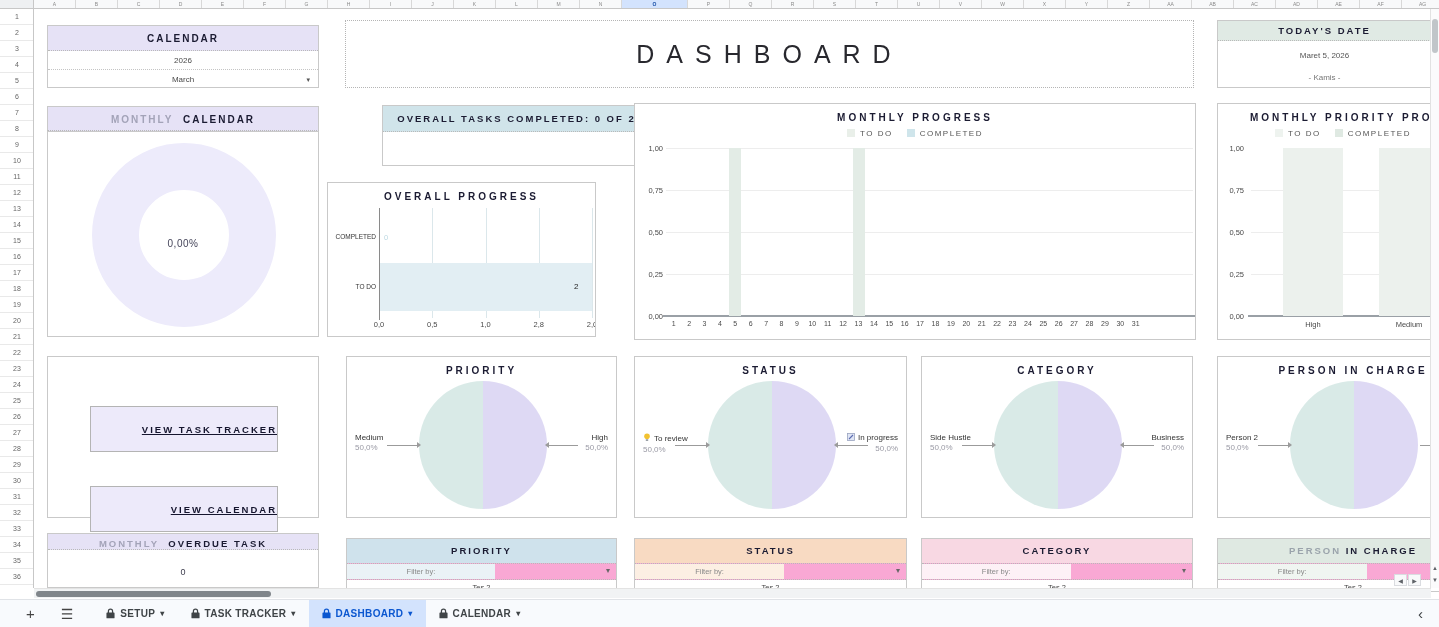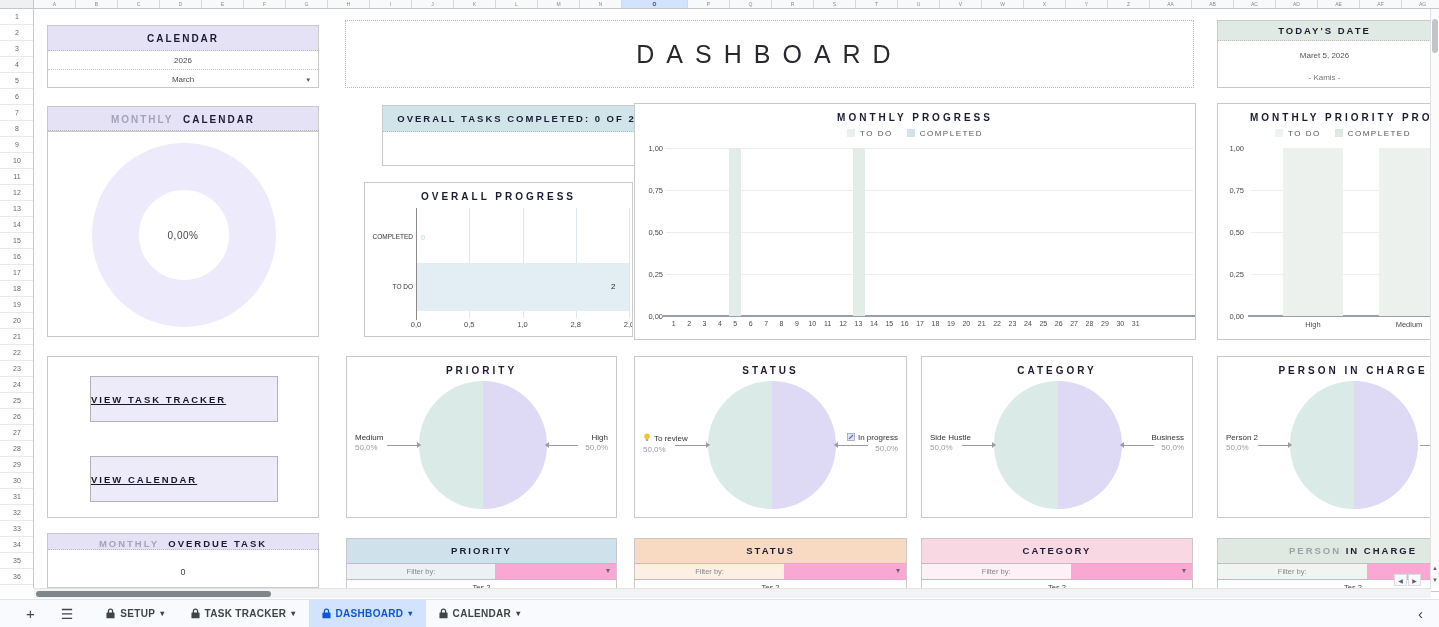--- a/index.html
+++ b/index.html
@@ -15,21 +15,21 @@
   .rowcell{width:34px;height:16px;line-height:16px;font-size:7px;color:#666;text-align:center;border-bottom:1px solid #e9e9e9;box-sizing:border-box;}
   
   .panel{position:absolute;background:#fff;border:1px solid #c9c9c9;box-sizing:border-box;}
   .dotted{border:1px dotted #b5b5b5;}
   .hdrbar{position:absolute;left:0;top:0;right:0;text-align:center;font-weight:bold;color:#1b1b32;
           letter-spacing:2px;border-bottom:1px dotted #b9b9b9;box-sizing:border-box;}
   .lt{color:#a3a3b8;font-weight:bold;}
   .chart-title{position:absolute;left:0;right:0;text-align:center;font-weight:bold;font-size:10px;letter-spacing:3px;color:#1b1b32;white-space:nowrap;}
   
   .donut{position:absolute;border-radius:50%;box-sizing:border-box;}
-  .donut-val{position:absolute;text-align:center;font-size:10px;color:#45455a;letter-spacing:.5px;}
+  .donut-val{position:absolute;text-align:center;font-size:10px;color:#45455a;letter-spacing:.5px;margin-top:8px;}
   
   .vgrid{position:absolute;width:1px;background:#dbe7eb;}
   .vaxis{position:absolute;width:1px;background:#8a8a8a;}
   .hgrid{position:absolute;height:1px;background:#ededed;}
   .axisline{position:absolute;height:2px;background:#9aa0a6;}
   .mbar{position:absolute;}
   .xlab{position:absolute;font-size:7px;color:#4a4a4a;text-align:center;}
   .ytick{position:absolute;font-size:7.5px;color:#4a4a4a;text-align:right;}
   .catlab{position:absolute;font-size:6.5px;color:#333;text-align:right;}
   .barval{position:absolute;font-size:8px;color:#222;}
@@ -39,22 +39,22 @@
   .pie{position:absolute;top:24px;width:128px;height:128px;border-radius:50%;}
   .pie-title{position:absolute;top:8px;left:0;right:0;text-align:center;font-weight:bold;font-size:10px;letter-spacing:3px;color:#1b1b32;white-space:nowrap;}
   .slice-label{position:absolute;top:76px;font-size:8px;color:#333;line-height:10px;white-space:nowrap;}
   .slice-pct{color:#9a9aa5;}
   .mini-icon{display:inline-block;margin-right:3px;vertical-align:-1px;}
   .lline{position:absolute;height:1px;background:#9b9b9b;}
   .lline.ar::after{content:"";position:absolute;right:-4px;top:-3px;border-left:4px solid #9b9b9b;border-top:3px solid transparent;border-bottom:3px solid transparent;}
   .lline.al::before{content:"";position:absolute;left:-4px;top:-3px;border-right:4px solid #9b9b9b;border-top:3px solid transparent;border-bottom:3px solid transparent;}
   
   .navbtn{position:absolute;left:42px;width:188px;height:46px;background:#edeafa;border:1px solid #b4b4b4;
-          display:flex;align-items:center;justify-content:flex-start;font-size:9.5px;font-weight:bold;letter-spacing:2px;
-          color:#15152e;text-decoration:underline;cursor:pointer;box-sizing:border-box;}
+          display:flex;align-items:center;justify-content:flex-end;font-size:9.5px;font-weight:bold;letter-spacing:2px;
+          color:#15152e;text-decoration:underline;cursor:pointer;box-sizing:border-box;margin-top:30px;}
   
   .fhdr{position:absolute;left:0;top:0;right:0;height:24px;line-height:24px;text-align:center;font-weight:bold;font-size:9.5px;letter-spacing:2px;color:#1b1b32;}
   .frow{position:absolute;left:0;top:24px;right:0;height:17px;border-top:1px dotted #b9b9b9;border-bottom:1px dotted #b9b9b9;background:#f9a8d4;box-sizing:border-box;}
   .ftint{position:absolute;left:0;top:0;bottom:0;width:55%;display:flex;align-items:center;justify-content:center;font-size:7.5px;color:#8a8a8a;}
   .fcaret{position:absolute;right:6px;top:2px;font-size:8px;color:#666;}
   .fval{position:absolute;left:0;right:0;top:44px;text-align:center;font-size:7.5px;color:#444;}
   
   .hscroll{left:34px;top:588px;width:1397px;height:10px;background:#f1f3f4;border-top:1px solid #e3e3e3;z-index:20;}
   .hthumb{position:absolute;left:2px;top:2px;width:235px;height:6px;background:#80868b;border-radius:3px;}
   .vscroll{left:1430px;top:9px;width:9px;height:579px;background:#fbfbfc;border-left:1px solid #e2e2e2;z-index:20;}
@@ -184,21 +184,21 @@
   <div class="donut" style="left:44px;top:11px;width:184px;height:184px;border:47px solid #edebfb;"></div>
   <div class="donut-val" style="left:0;right:0;top:98px;">0,00%</div>
 </div>
 
 <div class="panel" style="left:346px;top:105px;width:269px;height:61px;margin-left:36px;">
   <div class="hdrbar" style="height:26px;line-height:26px;font-size:9.5px;background:#d0e4ea;">
     <span>OVERALL TASKS COMPLETED: 0 OF 2</span>
   </div>
 </div>
 
-<div class="panel" id="overall-chart" style="left:364px;top:182px;width:269px;height:155px;overflow:hidden;">
+<div class="panel" id="overall-chart" style="left:327px;top:182px;width:269px;height:155px;overflow:hidden;">
   <div class="chart-title" style="top:8px;">OVERALL PROGRESS</div>
 <div class="vgrid" style="left: 104.25px; top: 25px; height: 110px;"></div>
     <div class="vgrid" style="left: 157.5px; top: 25px; height: 110px;"></div>
     <div class="vgrid" style="left: 210.75px; top: 25px; height: 110px;"></div>
     <div class="vgrid" style="left: 264px; top: 25px; height: 110px;"></div>
     <div class="vaxis" style="left: 51px; top: 25px; height: 112px;"></div>
     <div class="catlab" style="left: 2px; top: 50px; width: 46px;">COMPLETED</div>
     <div class="catlab" style="left: 2px; top: 100px; width: 46px;">TO DO</div>
     <div class="mbar" style="left: 52px; top: 80px; width: 212px; height: 48px; background: rgb(226, 238, 243);"></div>
     <div class="barval" style="left: 246px; top: 99px;">2</div>

